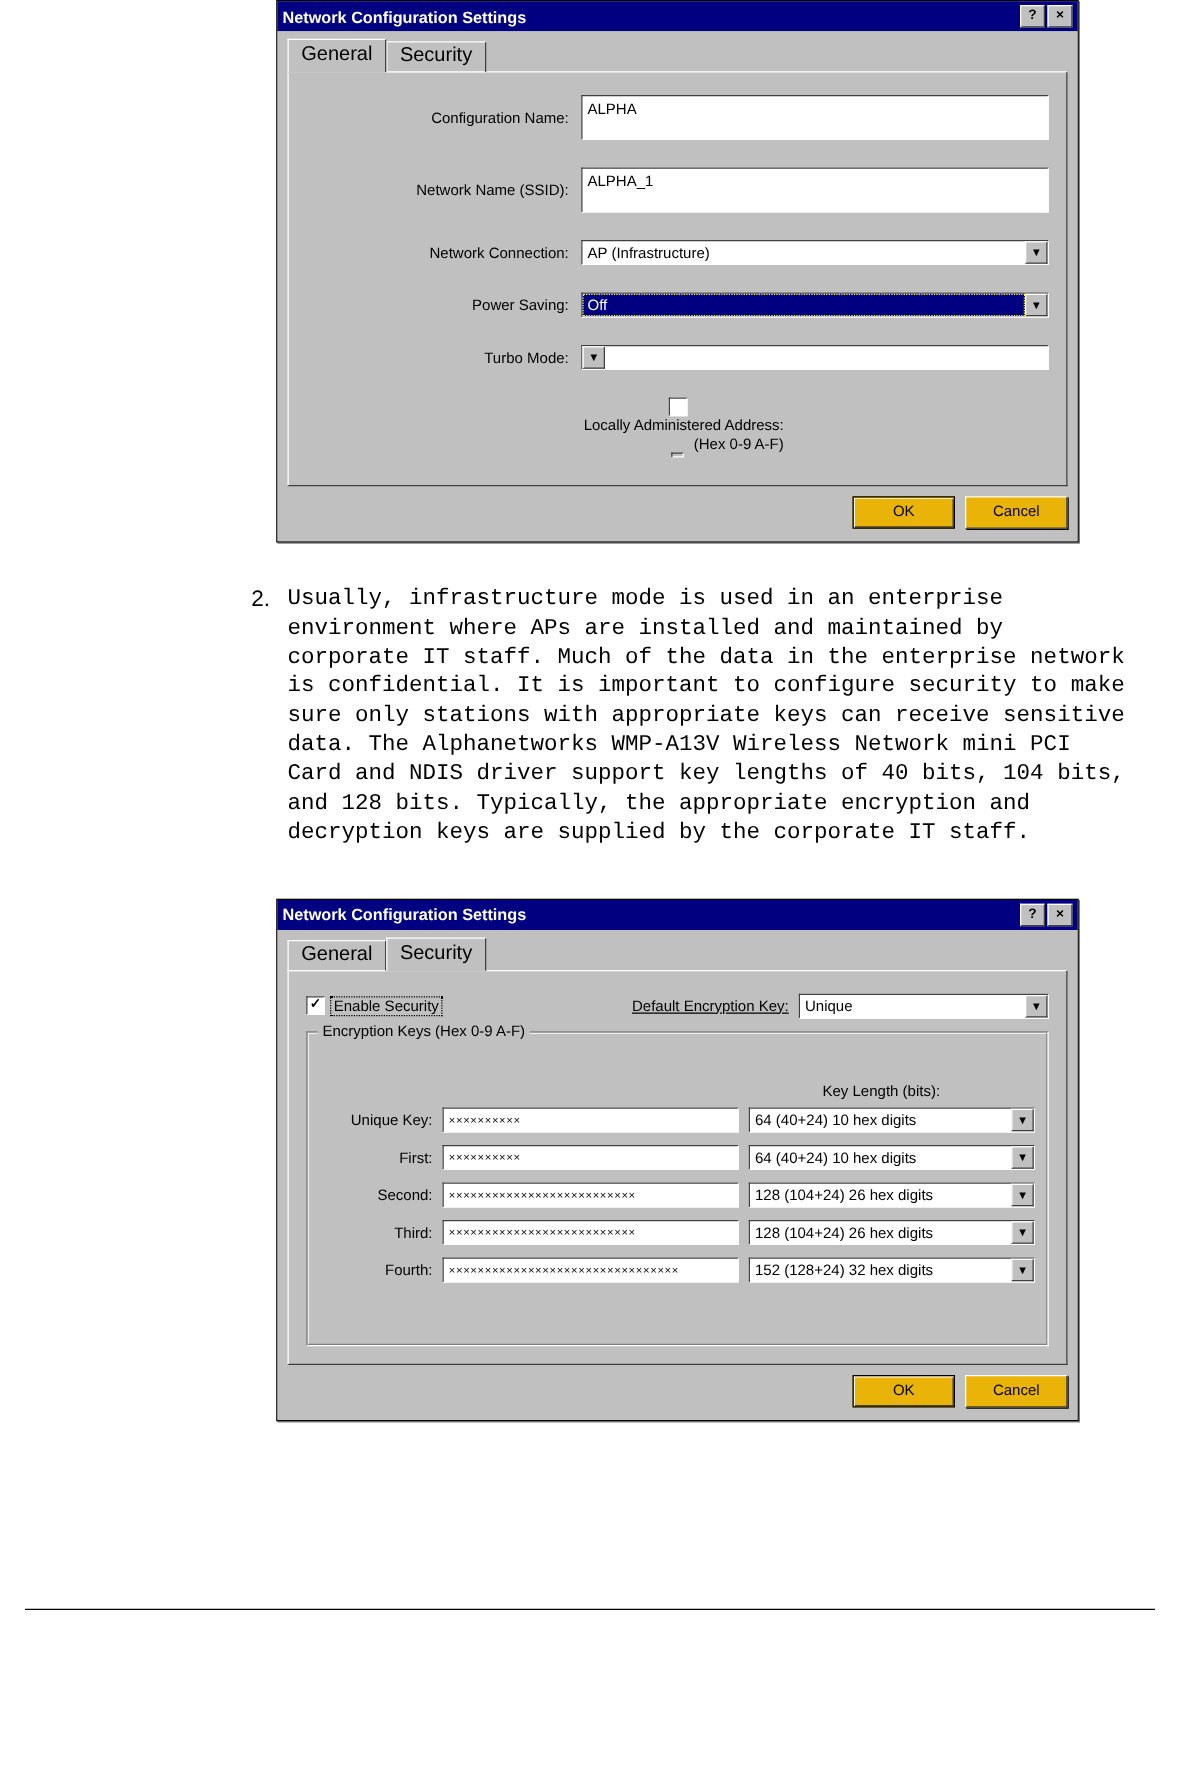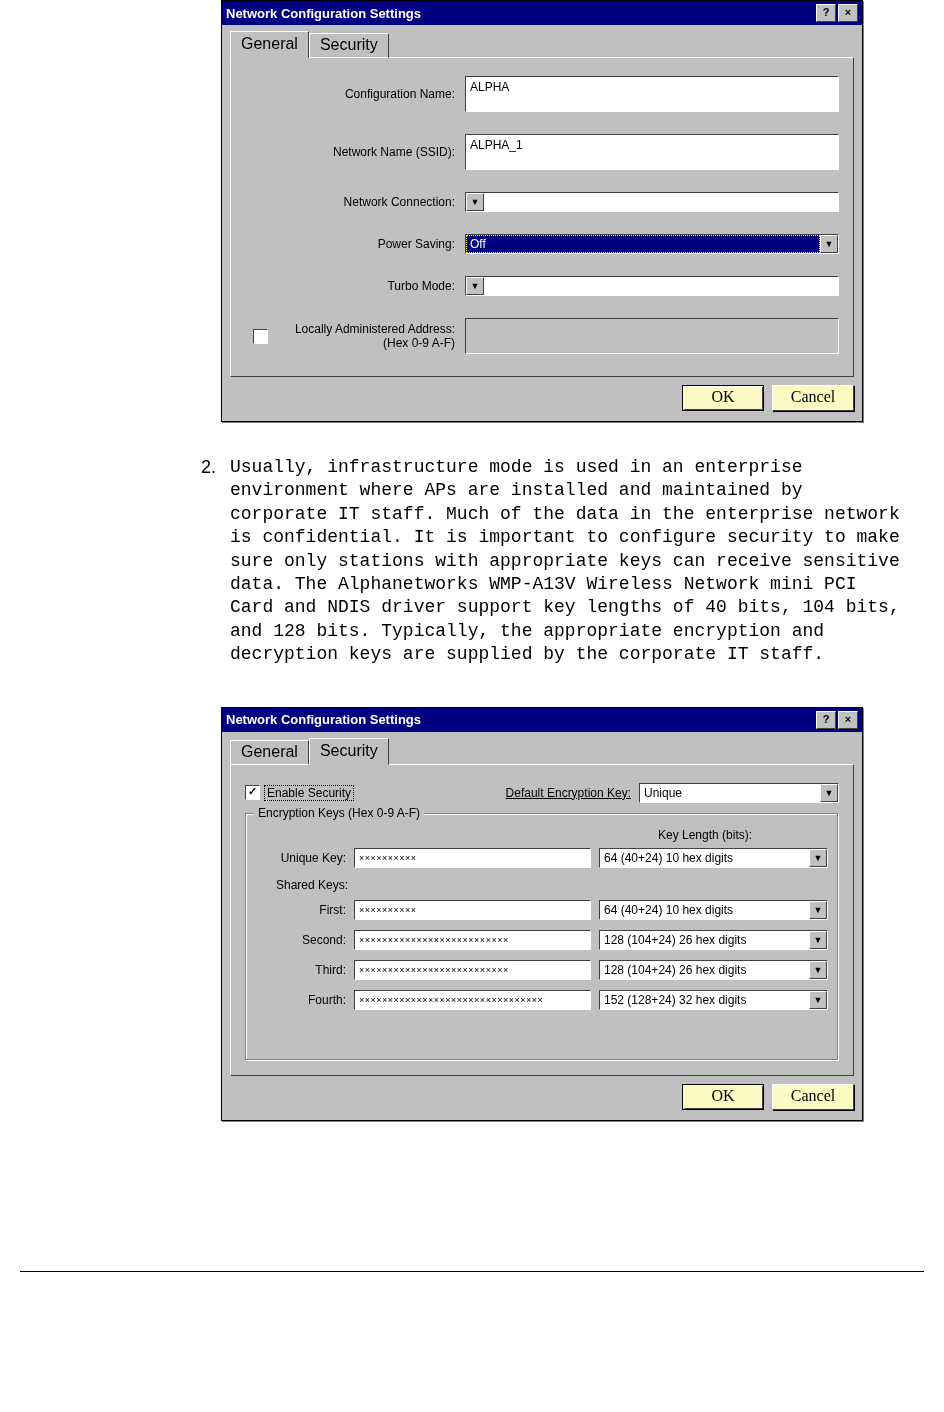--- a/index.html
+++ b/index.html
@@ -174,31 +174,30 @@
   }
   .btnrow {
     display: flex;
     justify-content: flex-end;
     gap: 8px;
     margin-top: 8px;
   }
   .btn {
     min-width: 80px;
     height: 24px;
-    background: #fef9c3;
+    background: #eab308;
     border-top: 1px solid #fff;
     border-left: 1px solid #fff;
     border-right: 1px solid #404040;
     border-bottom: 1px solid #404040;
     text-align: center;
     line-height: 22px;
-    font-size: 16px;
+    font-size: 12px;
     cursor: pointer;
     box-shadow: 1px 1px 0 #000;
-    font-family: Liberation Serif, serif;
   }
   .btn.default {
     border: 1px solid #000;
     box-shadow: inset 1px 1px 0 #fff, inset -1px -1px 0 #404040;
   }
   .para {
     font-size: 18px;
     font-family: Arial, sans-serif;
     line-height: 1.3;
     margin: 34px 0 40px 0;
@@ -269,20 +268,21 @@
     border: 1px dotted #000;
     padding: 0 2px;
     margin-left: 4px;
     font-size: 12px;
   }
   .key-len-header {
     text-align: left;
     font-size: 12px;
     margin-left: 402px;
     margin-bottom: 6px;
+    margin-top: 26px;
   }
   .shared-lbl {
     font-size: 12px;
     margin: 8px 0 8px 20px;
   }
   .footer-line {
     border-top: 1px solid #000;
     margin: 60px 20px 0 20px;
   }
 </style>
@@ -312,40 +312,41 @@
         </div>
 
         <div class="formrow">
           <div class="lbl">Network Name (SSID):</div>
           <div class="textinput">ALPHA_1</div>
         </div>
 
         <div class="formrow">
           <div class="lbl">Network Connection:</div>
           <div class="combo">
+            <div class="combo-text">AP (Infrastructure)</div>
             <div class="combo-btn">▼</div>
           </div>
         </div>
 
         <div class="formrow">
           <div class="lbl">Power Saving:</div>
           <div class="combo">
             <div class="combo-text selected">Off</div>
             <div class="combo-btn">▼</div>
           </div>
         </div>
 
         <div class="formrow">
           <div class="lbl">Turbo Mode:</div>
           <div class="combo">
             <div class="combo-btn">▼</div>
           </div>
         </div>
 
-        <div class="formrow" style="margin-bottom:8px;">
+        <div class="formrow" style="margin-bottom:8px;flex-direction:column;">
           <div style="width:30px;text-align:center;">
             <span class="checkbox"></span>
           </div>
           <div class="lbl" style="width:180px;white-space:pre-line;line-height:1.2;">Locally Administered Address:
 (Hex 0-9 A-F)</div>
           <div class="textinput disabled"></div>
         </div>
 
       </div>
       <div class="btnrow">
@@ -392,21 +393,20 @@
 
           <div class="keyrow">
             <div class="klbl">Unique Key:</div>
             <div class="kinput">××××××××××</div>
             <div class="combo kcombo">
               <div class="combo-text">64  (40+24)  10 hex digits</div>
               <div class="combo-btn">▼</div>
             </div>
           </div>
 
-          <div class="shared-lbl">Shared Keys:</div>
 
           <div class="keyrow">
             <div class="klbl">First:</div>
             <div class="kinput">××××××××××</div>
             <div class="combo kcombo">
               <div class="combo-text">64  (40+24)  10 hex digits</div>
               <div class="combo-btn">▼</div>
             </div>
           </div>
 

